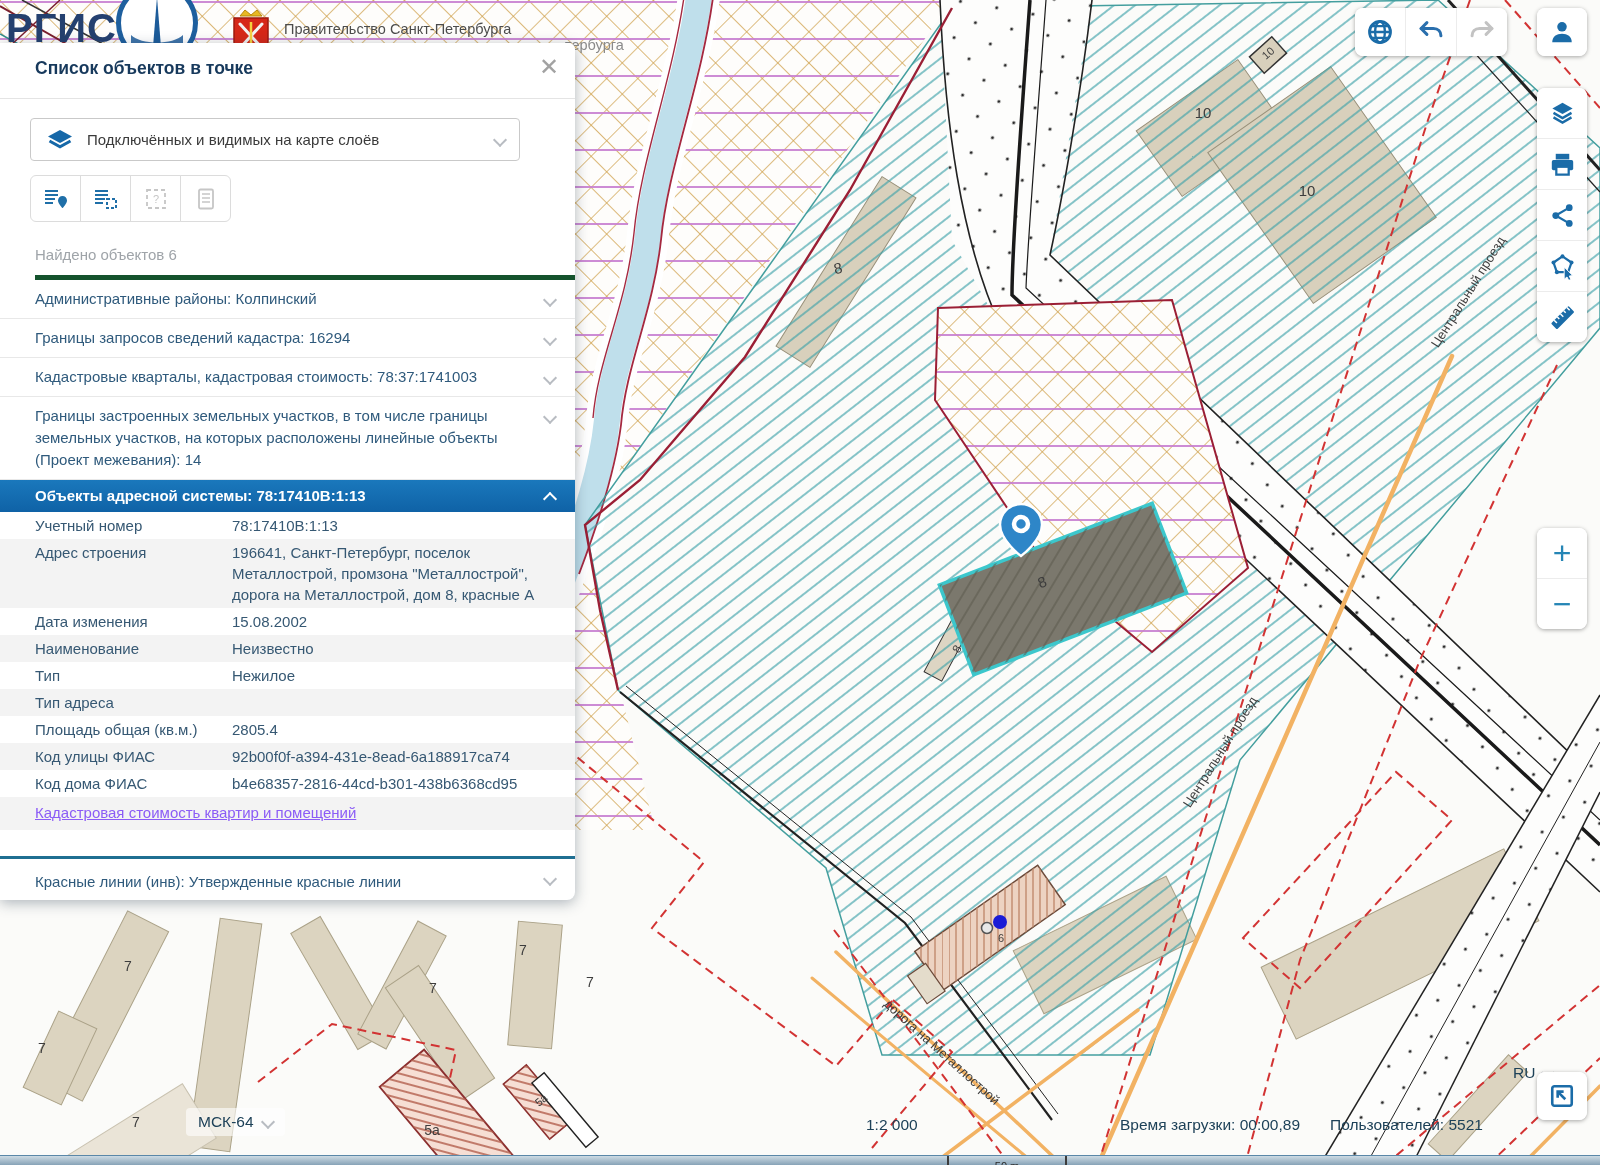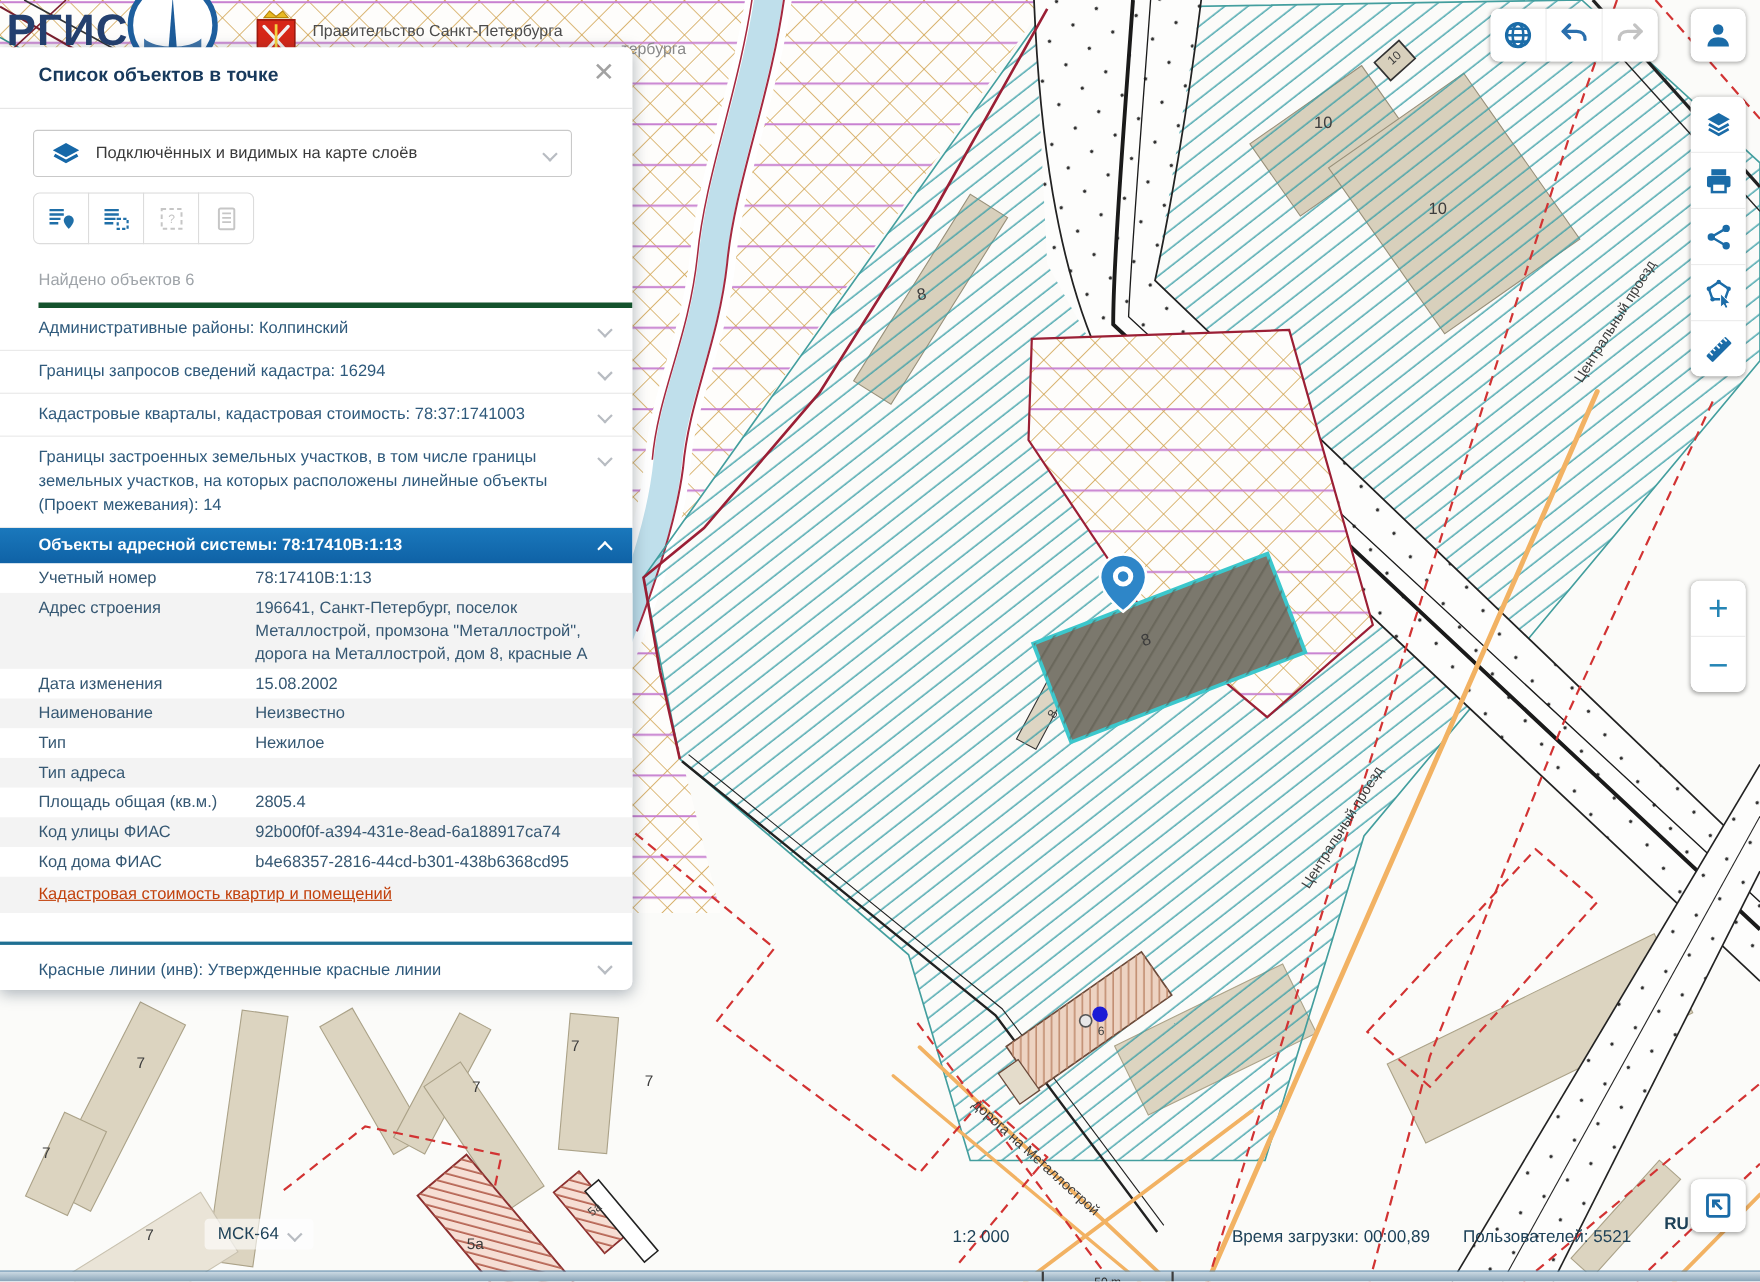--- a/index.html
+++ b/index.html
@@ -41,21 +41,21 @@
     font-size:15px;line-height:22px;color:#2f5a7c;cursor:pointer;}
   .g-row .chv{position:absolute;right:20px;top:15px;}
   .g-active{height:32px;line-height:32px;padding-left:35px;position:relative;cursor:pointer;
     background:linear-gradient(#1a78bc,#0f62a6);color:#fff;font-size:15px;font-weight:700;}
   .g-active .chv{position:absolute;right:20px;top:14px;}
   .d-row{display:flex;padding:3px 10px 3px 35px;font-size:15px;line-height:21px;color:#365873;}
   .d-row:nth-of-type(even){background:#f3f3f3;}
   .d-label{width:197px;flex-shrink:0;}
   .d-value{width:322px;word-wrap:break-word;}
   .d-link-row{padding:7px 10px 9px 35px;background:#f3f3f3;font-size:15px;}
-  .d-link-row a{color:#c2410c;text-decoration:underline;cursor:pointer;text-align:center;}
+  .d-link-row a{color:#8b5cf6;text-decoration:underline;cursor:pointer;text-align:center;}
   .p-spacer{height:26px;}
   .teal-sep{border-top:3px solid #1f6f92;}
   .g-last{border-bottom:none;padding-top:12px;}
   
   .fbtn-group{position:absolute;z-index:30;background:#fff;border-radius:8px;
     box-shadow:0 1px 4px rgba(0,0,0,.35);display:flex;overflow:hidden;}
   .fbtn{width:50px;height:48px;display:flex;align-items:center;justify-content:center;cursor:pointer;background:#fff;}
   .fbtn+ .fbtn{border-left:1px solid #ececec;}
   .fbtn-col{flex-direction:column;}
   .fbtn-col .fbtn+.fbtn{border-left:none;border-top:1px solid #ececec;}
@@ -69,21 +69,21 @@
   
   .sb{position:absolute;z-index:25;font-size:15.5px;color:#1d4158;}
   #sb-proj{left:186px;top:1108px;background:rgba(255,255,255,.6);border-radius:4px;
     padding:5px 12px;display:flex;align-items:center;gap:9px;cursor:pointer;}
   #sb-scale{left:866px;top:1116px;}
   #sb-bar{left:947px;top:1156px;width:116px;height:19px;border-left:2px solid #3c3c3c;
     border-right:2px solid #3c3c3c;border-bottom:2px solid #3c3c3c;text-align:center;}
   #sb-bar span{font-size:11px;color:#2a2a2a;line-height:14px;}
   #sb-load{left:1120px;top:1116px;}
   #sb-users{left:1330px;top:1116px;}
-  #sb-lang{left:1513px;top:1104px;display:flex;align-items:center;gap:8px;cursor:pointer;font-weight:bold;}
+  #sb-lang{left:1513px;top:1064px;display:flex;align-items:center;gap:8px;cursor:pointer;}
   #bottom-strip{position:absolute;left:0;top:1155px;width:1600px;height:10px;z-index:24;
     background:linear-gradient(#cddbe4,#7f9cb2);border-top:1px solid #5a87a8;}
 </style>
 </head>
 <body>
 
 <div id="app">
 
   <div id="map-wrap">
   <svg width="1600" height="1165" viewBox="0 0 1600 1165" xmlns="http://www.w3.org/2000/svg">

